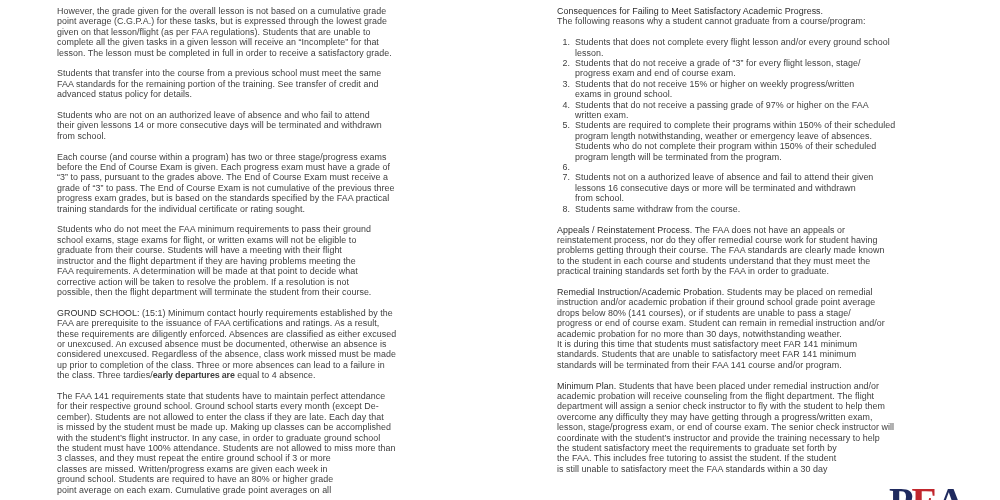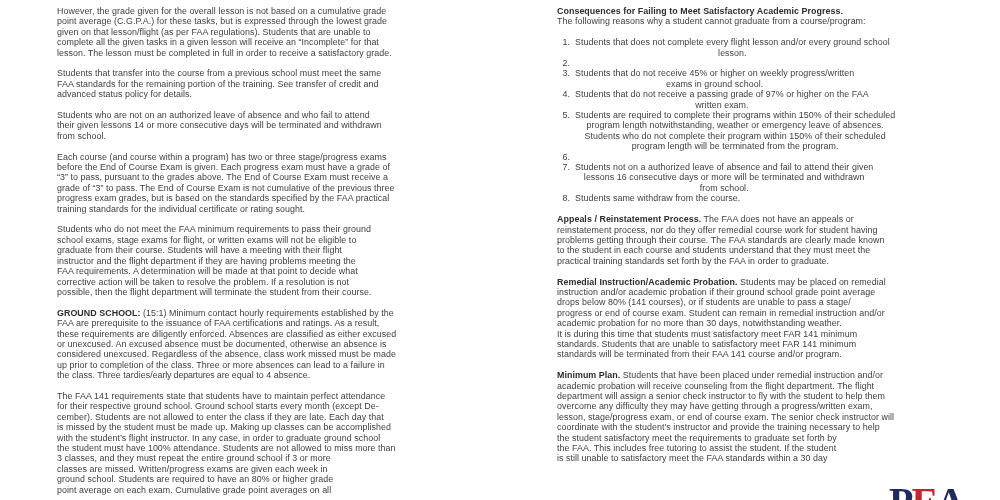--- a/index.html
+++ b/index.html
@@ -19,26 +19,26 @@
     font-size: 8.9px;
     line-height: 10.4px;
     letter-spacing: 0.05px;
   }
   .col-left  { left: 57px;  width: 462px; }
   .col-right { left: 557px; width: 442px; }
   .para {
     margin: 0 0 10.4px 0;
     white-space: pre-line;
   }
-  .para b, .lead { font-weight: 700; color: #2d2d2d; }
-  .alt-emph { font-weight: 400; letter-spacing: -0.15px; }
+  .para b, .lead { font-weight: 400; color: #2d2d2d; }
+  .alt-emph { font-weight: 700; letter-spacing: -0.15px; }
   .list { margin: 0 0 10.4px 0; }
   .list-item { display: flex; }
   .list-item .num { flex: none; width: 13px; text-align: right; margin-right: 5px; }
-  .list-item .item-text { white-space: pre-line; text-align: center; }
+  .list-item .item-text { white-space: pre-line; }
   .logo {
     position: absolute;
     left: 889px;
     top: 482px;
     width: 92px;
     height: 18px;
     overflow: hidden;
     font-family: "Liberation Serif", serif;
     font-weight: 700;
     font-size: 40px;
@@ -102,25 +102,27 @@
 
     <div class="list" id="consequences-list">
     <div class="list-item">
       <span class="num">1.</span>
       <span class="item-text">Students that does not complete every flight lesson and/or every ground school
 lesson.</span>
     </div>
 
     <div class="list-item">
       <span class="num">2.</span>
+      <span class="item-text">Students that do not receive a grade of “3” for every flight lesson, stage/
+progress exam and end of course exam.</span>
     </div>
 
     <div class="list-item">
       <span class="num">3.</span>
-      <span class="item-text">Students that do not receive 45% or higher on weekly progress/written
+      <span class="item-text">Students that do not receive 15% or higher on weekly progress/written
 exams in ground school.</span>
     </div>
 
     <div class="list-item">
       <span class="num">4.</span>
       <span class="item-text">Students that do not receive a passing grade of 97% or higher on the FAA
 written exam.</span>
     </div>
 
     <div class="list-item">

